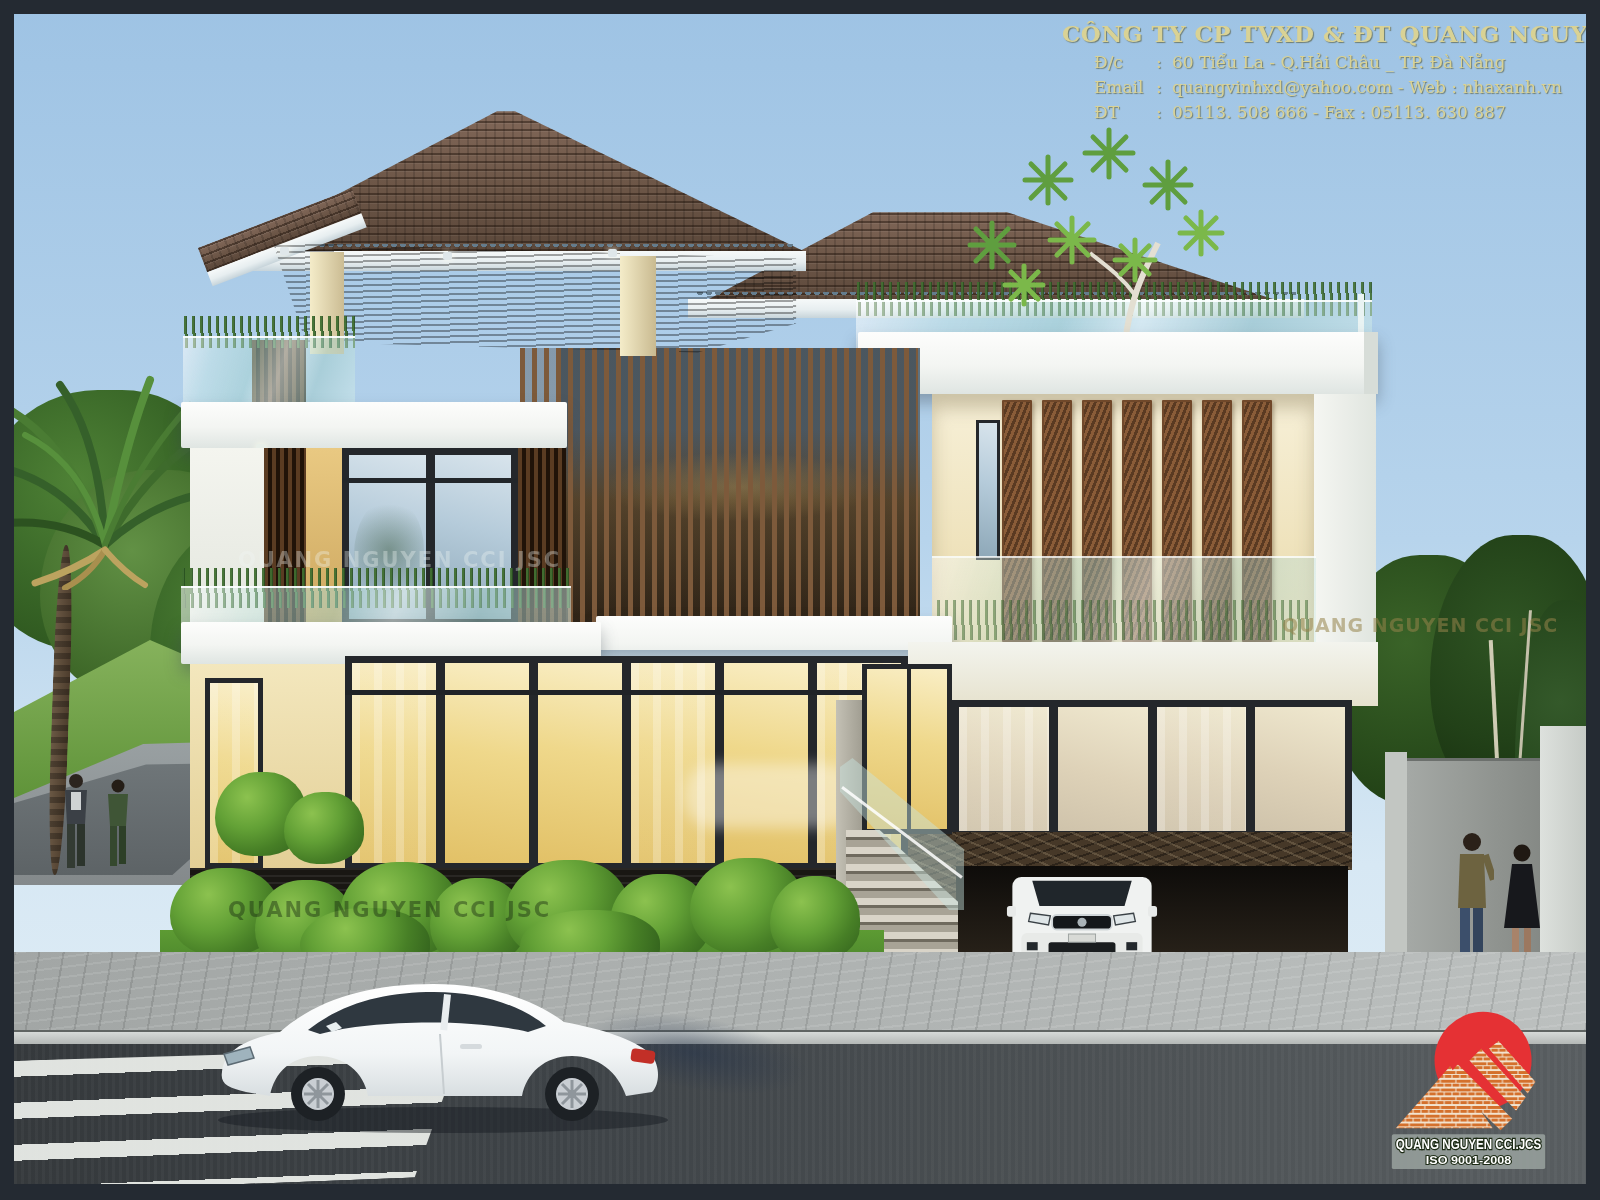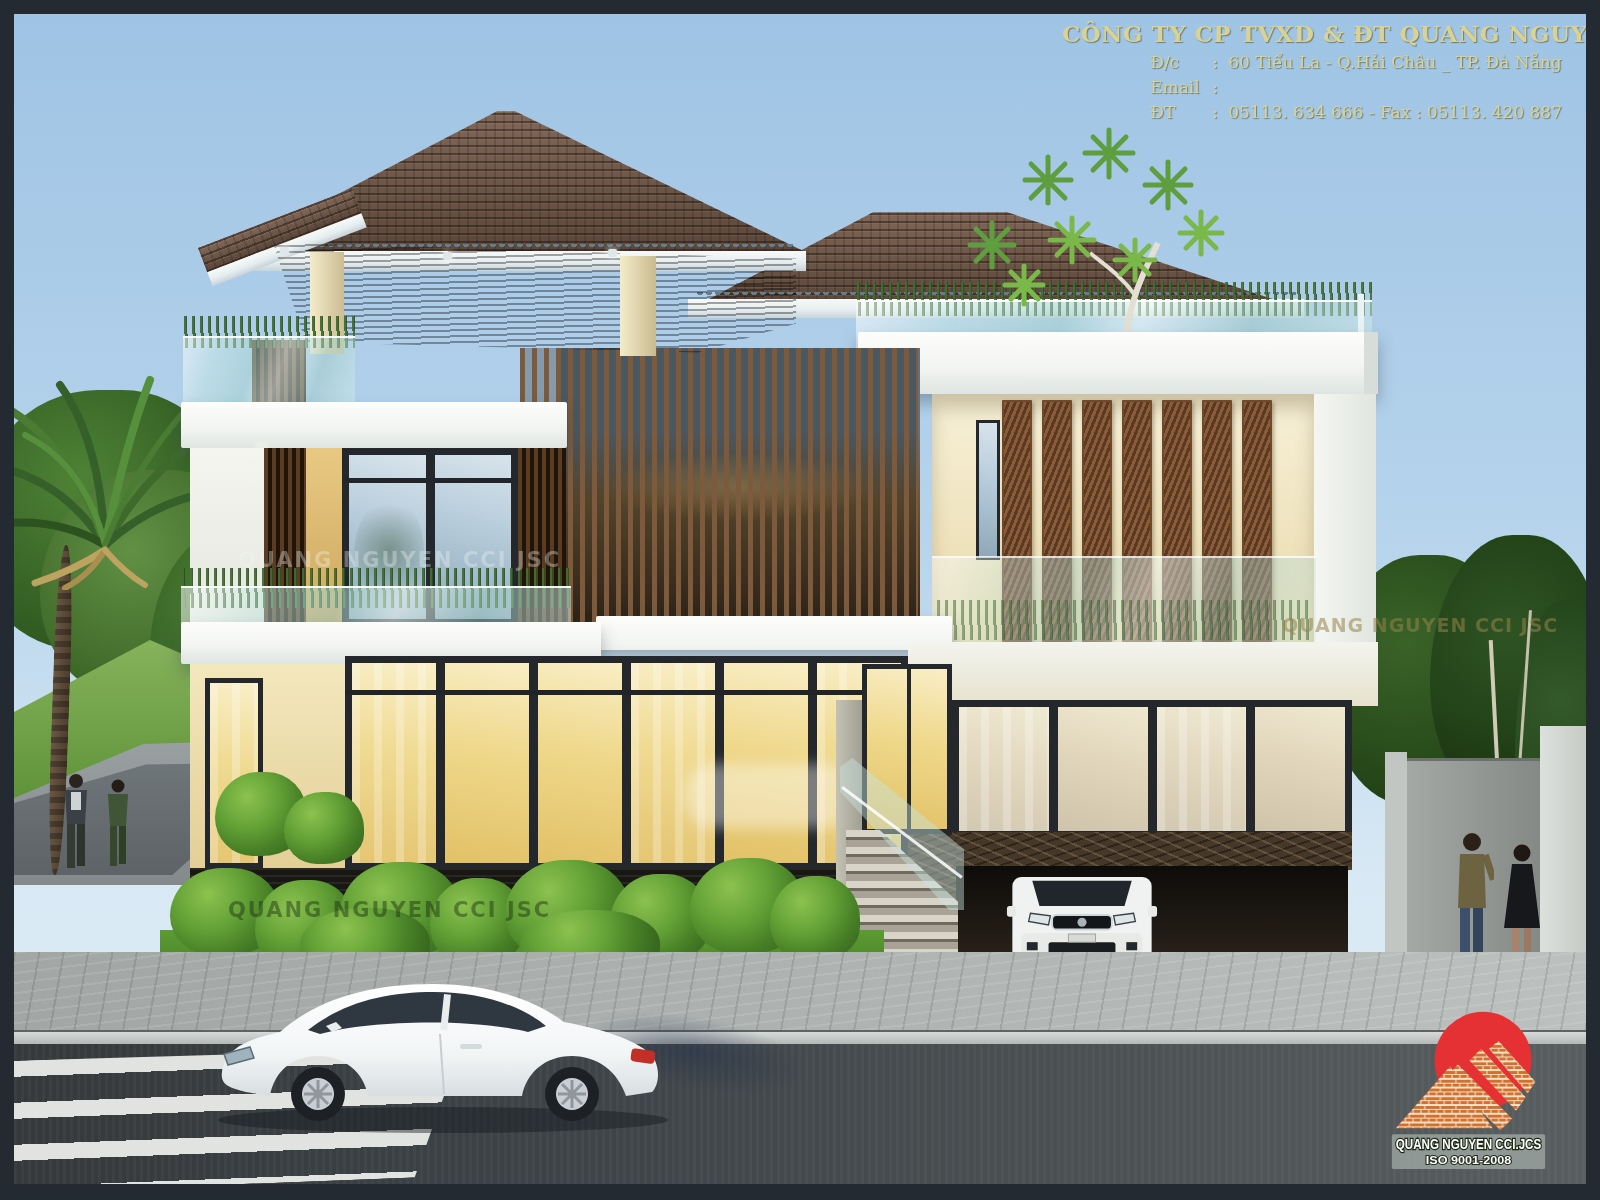--- a/index.html
+++ b/index.html
@@ -364,25 +364,26 @@
     <div class="company">CÔNG TY CP TVXD &amp; ĐT QUANG NGUYỄN</div>
     <div class="rows">
       <div class="hrow">
         <span class="hlabel">Đ/c</span>
         <span class="hsep">:</span>
         <span class="hval">60 Tiểu La - Q.Hải Châu _ TP. Đà Nẵng</span>
       </div>
       <div class="hrow">
         <span class="hlabel">Email</span>
         <span class="hsep">:</span>
+        <span class="hval">quangvinhxd@yahoo.com - Web : nhaxanh.vn</span>
       </div>
       <div class="hrow">
         <span class="hlabel">ĐT</span>
         <span class="hsep">:</span>
-        <span class="hval">05113. 634 666 - Fax : 05113. 420 887</span>
+        <span class="hval">05113. 508 666 - Fax : 05113. 630 887</span>
       </div>
     </div>
   </div>
 
   <div class="abs frame" style="left:0;top:0;width:1600px;height:14px;"></div>
   <div class="abs frame" style="left:0;top:1184px;width:1600px;height:16px;"></div>
   <div class="abs frame" style="left:0;top:0;width:14px;height:1200px;"></div>
   <div class="abs frame" style="left:1586px;top:0;width:14px;height:1200px;"></div>
 
 </div>

